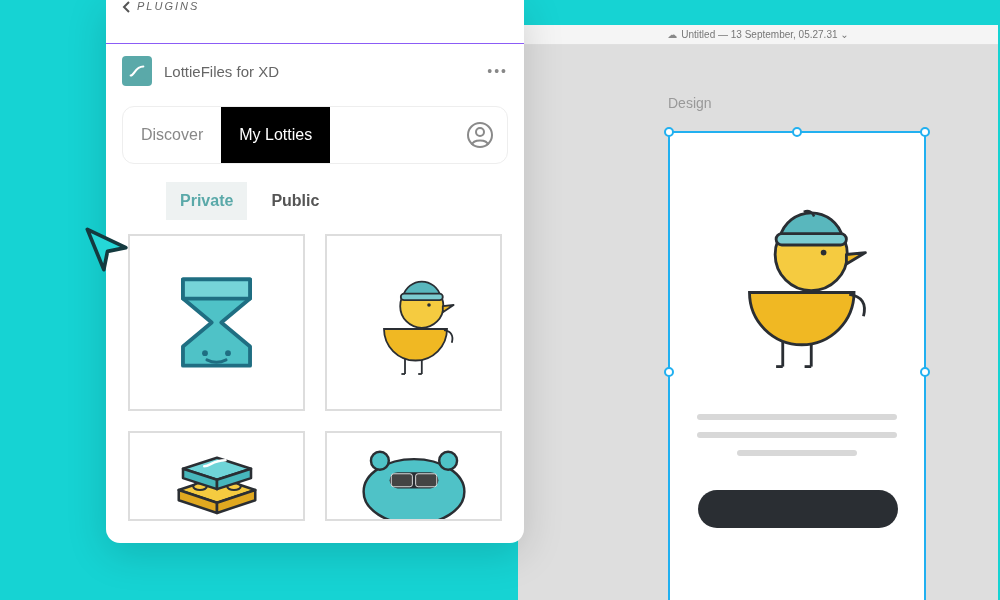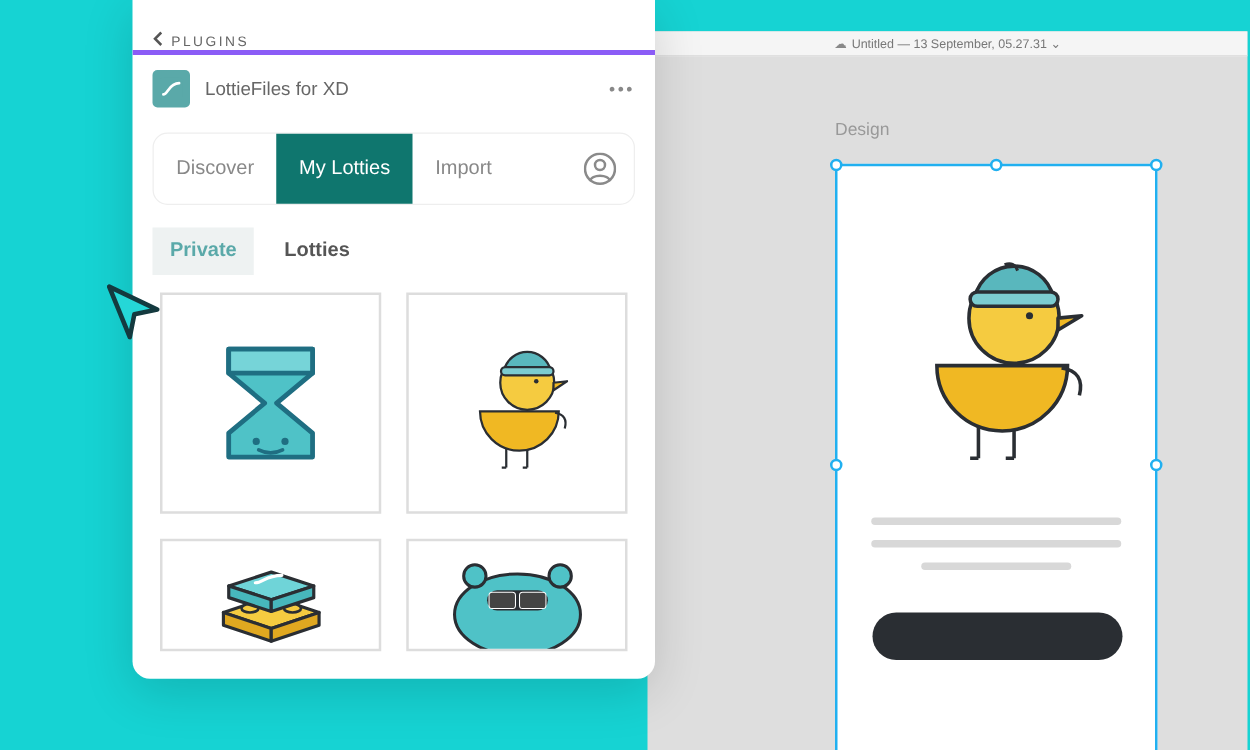--- a/index.html
+++ b/index.html
@@ -88,23 +88,24 @@
     top: 0;
     width: 418px;
     background: #fff;
     border-radius: 0 0 14px 14px;
     box-shadow: 0 10px 40px rgba(0,0,0,0.15);
     overflow: hidden;
   }
   .panel-header {
     height: 44px;
     display: flex;
-    align-items: flex-end;
+    align-items: flex-start;
     padding: 0 16px;
-    border-bottom: 4px solid #8b5cf6;
+    border-bottom: 1px solid #8b5cf6;
+    font-style: italic;
   }
   .back-chevron {
     font-size: 14px;
     color: #555;
     margin-right: 6px;
   }
   .header-title {
     font-size: 11px;
     letter-spacing: 2px;
     color: #666;
@@ -147,41 +148,42 @@
     padding: 0 18px;
     height: 100%;
     display: flex;
     align-items: center;
     font-size: 16px;
     color: #888;
     font-weight: 500;
     cursor: pointer;
   }
   .tab.active {
-    background: #0f766e;
+    background: #000000;
     color: #fff;
   }
   .tab-spacer { flex: 1; }
   .profile-wrap { position: relative; width:26px; height:26px; }
 
   .subtabs {
     display: flex;
     gap: 10px;
     padding: 0 16px 14px;
   }
   .subtab {
     padding: 10px 14px;
     font-size: 16px;
     color: #555;
     font-weight: 600;
     cursor: pointer;
   }
   .subtab.active {
     background: #eef2f2;
     color: #5aa9a9;
+    margin-left: 44px;
   }
 
   .grid {
     display: grid;
     grid-template-columns: 1fr 1fr;
     gap: 20px;
     padding: 0 22px 22px;
   }
   .cell {
     border: 2px solid #ddd;
@@ -273,35 +275,34 @@
       </svg>
     </div>
     <div class="plugin-name">LottieFiles for XD</div>
     <div class="dots">•••</div>
   </div>
 
   <div class="tab-card">
     <div class="tabs">
       <div class="tab">Discover</div>
       <div class="tab active">My Lotties</div>
-      <div class="tab">Import</div>
       <div class="tab-spacer"></div>
       <div class="profile-wrap">
         <svg width="26" height="26" viewBox="0 0 26 26">
           <circle cx="13" cy="13" r="12" fill="none" stroke="#8a8a8a" stroke-width="2"></circle>
           <circle cx="13" cy="10" r="4" fill="none" stroke="#8a8a8a" stroke-width="2"></circle>
           <path d="M5 23 C 6 17 20 17 21 23" fill="none" stroke="#8a8a8a" stroke-width="2"></path>
         </svg>
       </div>
     </div>
   </div>
 
   <div class="subtabs">
     <div class="subtab active">Private</div>
-    <div class="subtab">Lotties</div>
+    <div class="subtab">Public</div>
   </div>
 
   <div class="grid">
     <div class="cell">
       <svg width="115" height="115" viewBox="0 0 120 120">
         <path d="M25 15 L95 15 L95 35 L65 60 L95 85 L95 105 L25 105 L25 85 L55 60 L25 35 Z" fill="#4fc2c7" stroke="#1f6e82" stroke-width="4" stroke-linejoin="round"></path>
         <path d="M25 15 L95 15 L95 35 L25 35 Z" fill="#76d4d8" stroke="#1f6e82" stroke-width="4" stroke-linejoin="round"></path>
         <circle cx="48" cy="92" r="3" fill="#1f6e82"></circle>
         <circle cx="72" cy="92" r="3" fill="#1f6e82"></circle>
         <path d="M50 99 Q60 104 70 99" fill="none" stroke="#1f6e82" stroke-width="3" stroke-linecap="round"></path>

